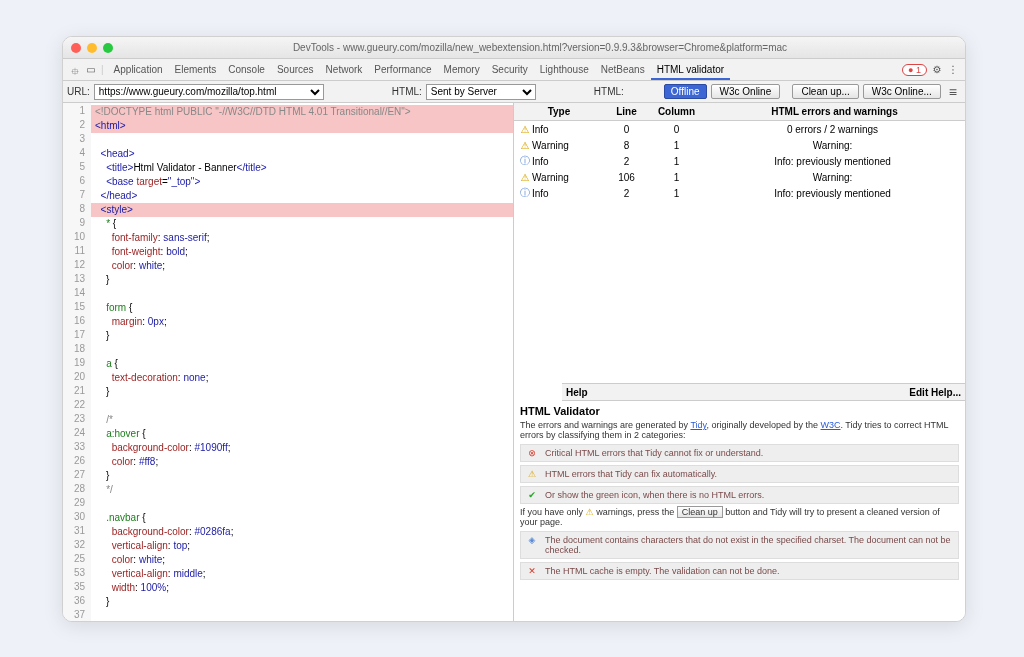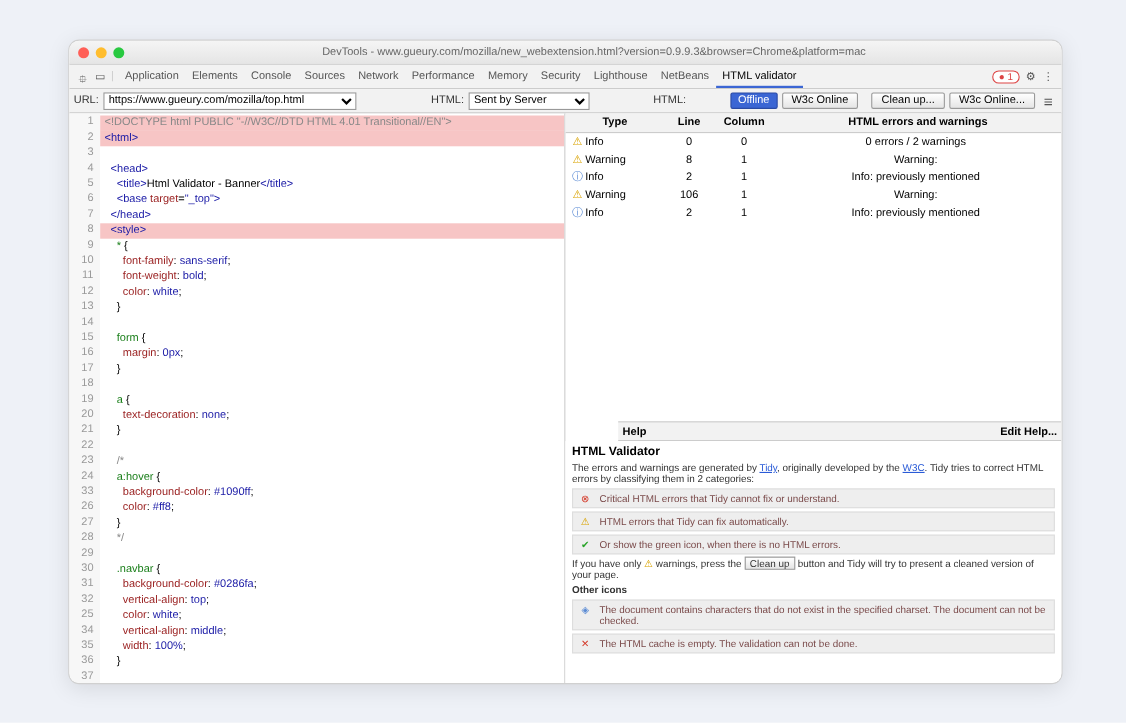--- a/index.html
+++ b/index.html
@@ -122,21 +122,21 @@
           <div>24</div>
           <div>33</div>
           <div>26</div>
           <div>27</div>
           <div>28</div>
           <div>29</div>
           <div>30</div>
           <div>31</div>
           <div>32</div>
           <div>25</div>
-          <div>34</div>
+          <div>53</div>
           <div>35</div>
           <div>36</div>
           <div>37</div>
         </div>
       <div class="code" id="code"><div class="row hl"><span class="c-doctype">&lt;!DOCTYPE html PUBLIC "-//W3C//DTD HTML 4.01 Transitional//EN"&gt;</span></div><div class="row hl"><span class="c-tag">&lt;html&gt;</span></div><div class="row"></div><div class="row">  <span class="c-tag">&lt;head&gt;</span></div><div class="row">    <span class="c-tag">&lt;title&gt;</span>Html Validator - Banner<span class="c-tag">&lt;/title&gt;</span></div><div class="row">    <span class="c-tag">&lt;base</span> <span class="c-attr">target</span>=<span class="c-str">"_top"</span><span class="c-tag">&gt;</span></div><div class="row">  <span class="c-tag">&lt;/head&gt;</span></div><div class="row hl">  <span class="c-tag">&lt;style&gt;</span></div><div class="row">    <span class="c-sel">*</span> {</div><div class="row">      <span class="c-prop">font-family</span>: <span class="c-val">sans-serif</span>;</div><div class="row">      <span class="c-prop">font-weight</span>: <span class="c-val">bold</span>;</div><div class="row">      <span class="c-prop">color</span>: <span class="c-val">white</span>;</div><div class="row">    }</div><div class="row"></div><div class="row">    <span class="c-sel">form</span> {</div><div class="row">      <span class="c-prop">margin</span>: <span class="c-val">0px</span>;</div><div class="row">    }</div><div class="row"></div><div class="row">    <span class="c-sel">a</span> {</div><div class="row">      <span class="c-prop">text-decoration</span>: <span class="c-val">none</span>;</div><div class="row">    }</div><div class="row"></div><div class="row">    <span class="c-comment">/*</span></div><div class="row">    <span class="c-sel">a:hover</span> {</div><div class="row">      <span class="c-prop">background-color</span>: <span class="c-val">#1090ff</span>;</div><div class="row">      <span class="c-prop">color</span>: <span class="c-val">#ff8</span>;</div><div class="row">    }</div><div class="row">    <span class="c-comment">*/</span></div><div class="row"></div><div class="row">    <span class="c-sel">.navbar</span> {</div><div class="row">      <span class="c-prop">background-color</span>: <span class="c-val">#0286fa</span>;</div><div class="row">      <span class="c-prop">vertical-align</span>: <span class="c-val">top</span>;</div><div class="row">      <span class="c-prop">color</span>: <span class="c-val">white</span>;</div><div class="row">      <span class="c-prop">vertical-align</span>: <span class="c-val">middle</span>;</div><div class="row">      <span class="c-prop">width</span>: <span class="c-val">100%</span>;</div><div class="row">    }</div><div class="row"></div></div>
     </div>
 
     <div class="right">
       <div class="errtable">
         <div class="eth">
@@ -203,21 +203,20 @@
             <span class="bi warn">⚠</span>
             <span>HTML errors that Tidy can fix automatically.</span>
           </div>
         <div class="box">
             <span class="bi ok">✔</span>
             <span>Or show the green icon, when there is no HTML errors.</span>
           </div>
         <p>
           <span>If you have only </span><span class="bi warn">⚠</span><span> warnings, press the </span><span class="btn-s">Clean up</span><span> button and Tidy will try to present a cleaned version of your page.</span>
         </p>
-        <p style="font-weight:bold;">Other icons</p>
         <div class="box">
             <span class="bi chr">◈</span>
             <span>The document contains characters that do not exist in the specified charset. The document can not be checked.</span>
           </div>
         <div class="box">
             <span class="bi err">✕</span>
             <span>The HTML cache is empty. The validation can not be done.</span>
           </div>
       </div>
     </div>

